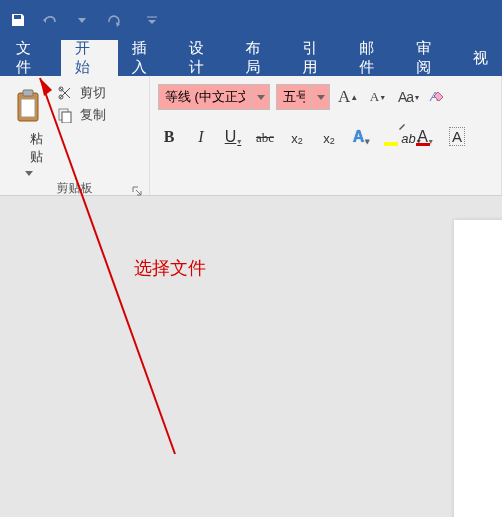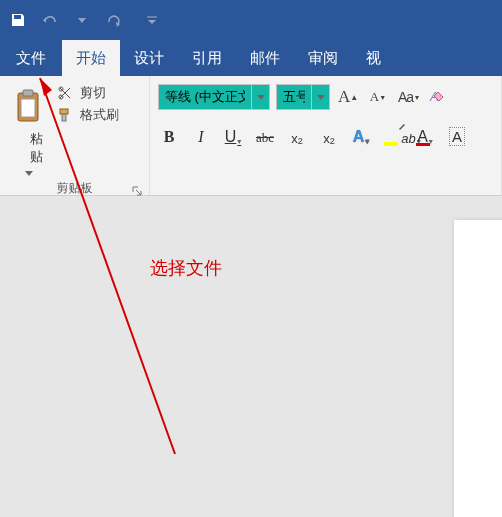--- a/index.html
+++ b/index.html
@@ -28,21 +28,21 @@
   .paste-big { width: 34px; height: 42px; display: flex; align-items: center; justify-content: center; }
   .paste-label { font-size: 13px; color: #333; margin-left: 24px; }
   .paste-arrow { font-size: 9px; color: #666; }
   .clip-right { display: flex; flex-direction: column; gap: 4px; padding-top: 4px; }
   .clip-item { display: flex; align-items: center; gap: 6px; font-size: 13px; color: #444; cursor: pointer; }
   .clip-item .ic { width: 18px; height: 18px; display: inline-flex; align-items: center; justify-content: center; }
 
   
   .font-group { flex: 1; min-width: 0; }
   .font-row1 { display: flex; align-items: center; gap: 6px; padding: 4px 2px; flex-wrap: nowrap; }
-  .combo { display: flex; align-items: center; border: 1px solid #c0c0c0; background: #14b8a6; height: 26px; }
+  .combo { display: flex; align-items: center; border: 1px solid #c0c0c0; background: #fca5a5; height: 26px; }
   .combo-input { border: none; outline: none; font-size: 13px; padding: 0 6px; height: 100%; background: transparent; }
   .font-name-combo .combo-input { width: 92px; }
   .font-size-combo .combo-input { width: 34px; }
   .combo-btn { width: 18px; height: 100%; border-left: 1px solid #c0c0c0; display: flex; align-items: center; justify-content: center; cursor: pointer; }
   .aa-btn { width: 24px; height: 24px; display: inline-flex; align-items: center; justify-content: center; font-family: "Times New Roman", serif; color: #444; cursor: pointer; }
   .aa-grow { font-size: 17px; }
   .aa-shrink { font-size: 13px; }
   .aa-caps { font-size: 14px; letter-spacing: -1px; }
   .aa-caps .dd { font-size: 8px; margin-left: 2px; }
   .clear-fmt { width: 22px; height: 22px; display: inline-flex; align-items: center; justify-content: center; }
@@ -61,21 +61,21 @@
   .hilite-bar { position: absolute; bottom: 0; left: 2px; right: 6px; height: 4px; background: #ffff00; }
   .fcolor-bar { position: absolute; bottom: 0; left: 2px; right: 6px; height: 3px; background: #d40000; }
   .char-a { font-size: 15px; }
 
   
   .doc-area { position: absolute; top: 196px; left: 0; right: 0; bottom: 0; background: #e6e6e6; }
   .page { position: absolute; top: 24px; left: 454px; width: 200px; height: 300px; background: #fff; box-shadow: 0 0 4px rgba(0,0,0,0.15); }
 
   
   .annotation-svg { position: absolute; top: 0; left: 0; pointer-events: none; }
-  .annotation-text { position: absolute; color: #d40000; font-size: 18px; margin-left: 16px; }
+  .annotation-text { position: absolute; color: #d40000; font-size: 18px; }
 
   .tri-down { width:0; height:0; border-left:4px solid transparent; border-right:4px solid transparent; border-top:5px solid #666; display:inline-block; }
   .tri-down-wht { border-top-color: #e6e6e6; }
   .launcher-svg { stroke:#777; fill:none; stroke-width:1; }
 </style>
 </head>
 <body>
 
 <div class="title-bar">
   <span class="qat-icon">
@@ -102,21 +102,23 @@
     <svg width="14" height="14" viewBox="0 0 14 14">
         <path stroke="#e6e6e6" stroke-width="1.2" d="M2 4h10"></path>
         <path fill="#e6e6e6" d="M3 7l4 4 4-4H3z"></path>
       </svg>
   </span>
 </div>
 
 <div class="menu-bar">
   <div class="menu-tab file">文件</div>
   <div class="menu-tab active">开始</div>
+  <div class="menu-tab">插入</div>
   <div class="menu-tab">设计</div>
+  <div class="menu-tab">布局</div>
   <div class="menu-tab">引用</div>
   <div class="menu-tab">邮件</div>
   <div class="menu-tab">审阅</div>
   <div class="menu-tab">视</div>
 </div>
 
 <div class="ribbon">
 
   <div class="ribbon-group" style="width:150px">
     <div class="group-body">
@@ -138,25 +140,25 @@
                 <path stroke="#555" fill="none" d="M3 3l10 10M13 3L3 13"></path>
                 <circle cx="4" cy="12" r="2" fill="none" stroke="#555"></circle>
                 <circle cx="4" cy="4" r="2" fill="none" stroke="#555"></circle>
               </svg>
           </span>
           <span>剪切</span>
         </div>
         <div class="clip-item">
           <span class="ic">
             <svg width="16" height="16" viewBox="0 0 16 16">
-                <rect x="3" y="2" width="8" height="5" fill="#d8a94e" stroke="#8a5a20"></rect>
-                <rect x="5" y="7" width="4" height="7" fill="#bbb" stroke="#777"></rect>
+                <rect x="2" y="2" width="9" height="11" fill="none" stroke="#888"></rect>
+                <rect x="5" y="5" width="9" height="11" fill="#fff" stroke="#555"></rect>
               </svg>
           </span>
-          <span>格式刷</span>
+          <span>复制</span>
         </div>
       </div>
     </div>
     <div class="group-label">
       <span>剪贴板</span>
       <span class="group-launcher">
         <svg class="launcher-svg" width="12" height="12" viewBox="0 0 12 12">
             <path d="M2 2h5M2 2v5M5 5l5 5M10 6v4H6"></path>
           </svg>
       </span>

